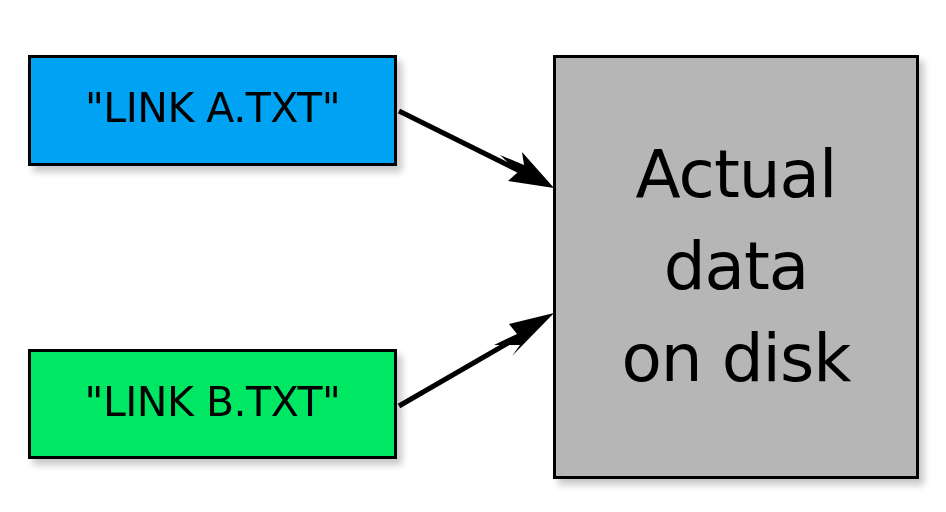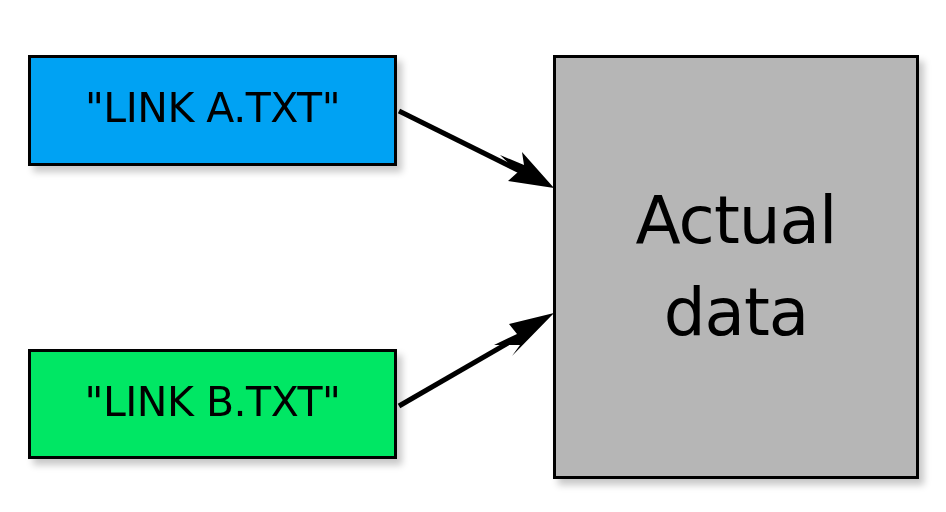--- a/index.html
+++ b/index.html
@@ -95,20 +95,21 @@
     <span class="label-link">"LINK A.TXT"</span>
   </div>
 
   <div class="node" id="node-link-b" style="background: rgb(0, 231, 100); border-color: rgb(0, 0, 0); color: rgb(0, 0, 0);">
     <span class="label-link">"LINK B.TXT"</span>
   </div>
 
   <div class="node" id="node-disk" style="background: rgb(182, 182, 182); border-color: rgb(0, 0, 0); color: rgb(0, 0, 0);">
     <span class="label-disk-line">Actual</span>
     <span class="label-disk-line">data</span>
+    <span class="label-disk-line">on disk</span>
   </div>
 
   <svg id="arrows" viewBox="0 0 946 512">
 
     <g>
       <line x1="399" y1="111" x2="538" y2="180" stroke="#000000" stroke-width="5" stroke-linecap="butt"></line>
       <path d="M 554,188 L 508,181 L 518,172 L 500,155 L 524,165 L 522,152 Z" fill="#000000"></path>
     </g>
 
     <g>

